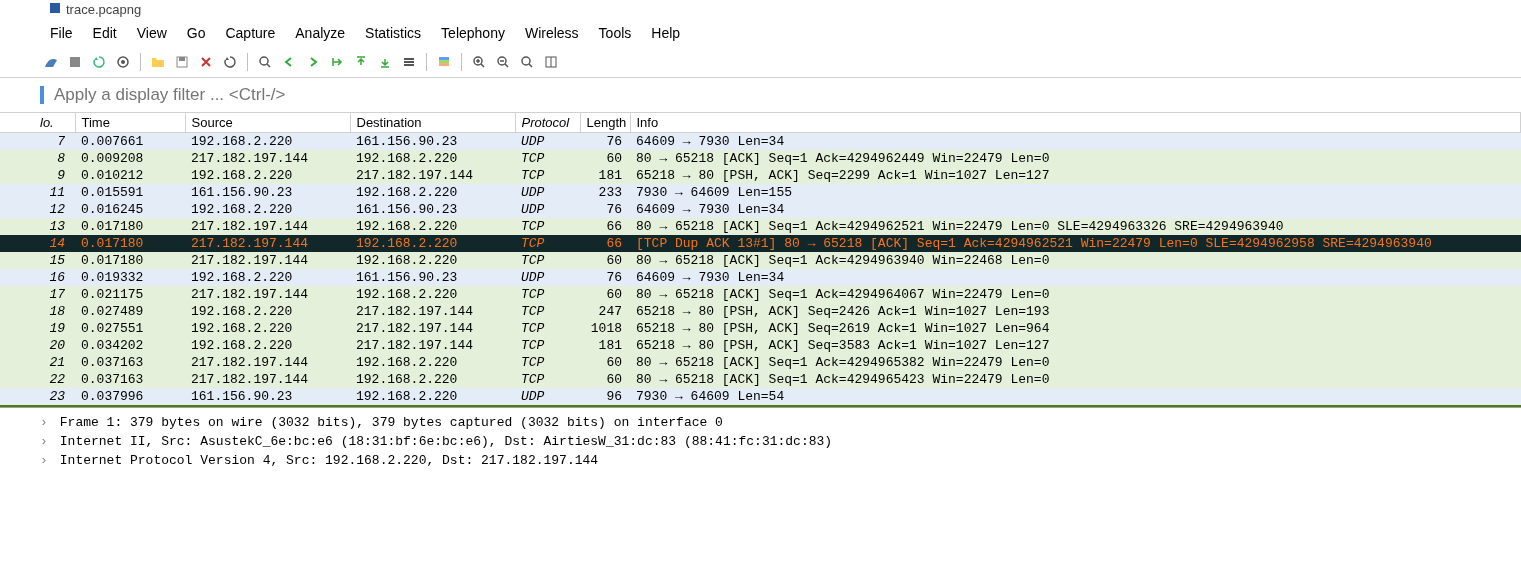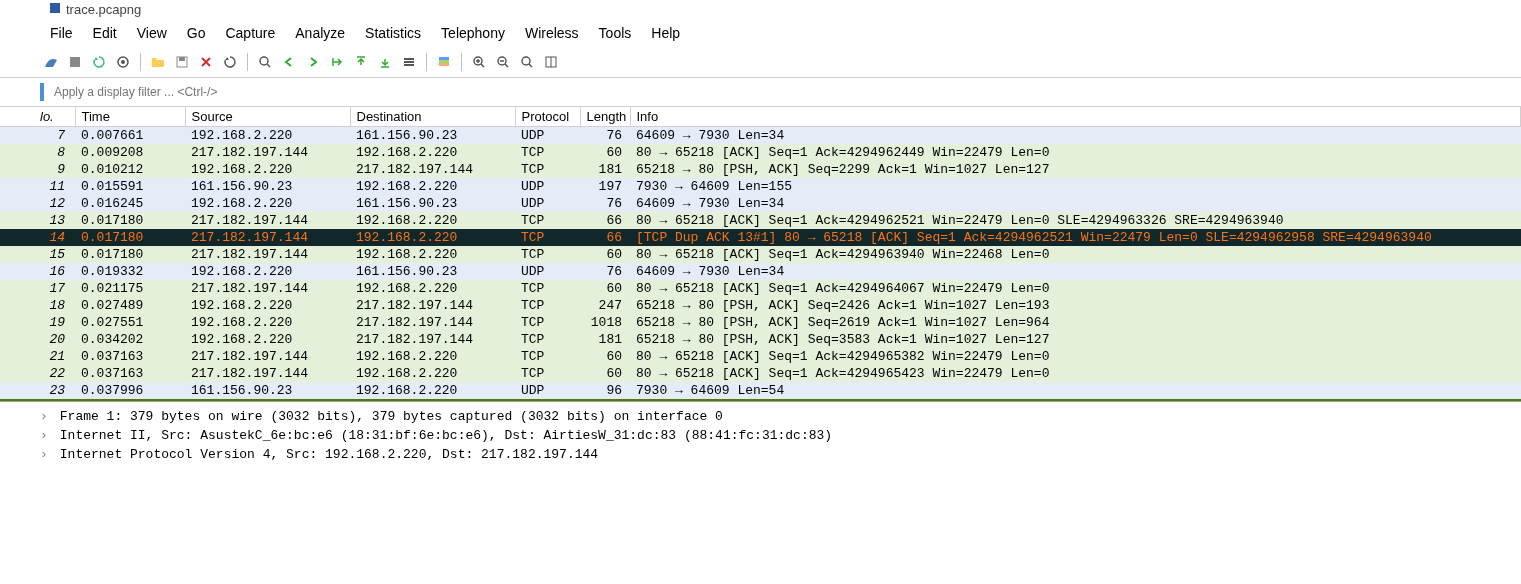--- a/index.html
+++ b/index.html
@@ -8,32 +8,32 @@
 .title-bar::before { content: ""; position: absolute; left: 50px; top: 3px; width: 10px; height: 10px; background: #2c5aa0; }
 .title-text { margin-left: 18px; }
 .menu-bar { display: flex; gap: 0; padding: 2px 40px; font-size: 14px; color: #000; }
 .menu-item { padding: 4px 10px; cursor: default; }
 .toolbar { display: flex; align-items: center; gap: 2px; padding: 4px 40px; border-bottom: 1px solid #d0d0d0; }
 .tb-btn { width: 22px; height: 22px; display: flex; align-items: center; justify-content: center; cursor: pointer; border-radius: 2px; }
 .tb-sep { width: 1px; height: 18px; background: #c0c0c0; margin: 0 4px; }
 .tb-btn svg { width: 16px; height: 16px; }
 .filter-bar { display: flex; align-items: center; padding: 4px 40px; gap: 4px; border-bottom: 1px solid #d0d0d0; }
 .filter-indicator { width: 4px; height: 18px; background: #4a90d9; }
-.filter-input { flex: 1; border: none; padding: 3px 6px; font-size: 12px; color: #a16207; outline: none; }
+.filter-input { flex: 1; border: none; padding: 3px 6px; font-size: 17px; color: #a16207; outline: none; }
 .packet-table { width: 100%; border-collapse: collapse; font-family: Consolas, "Courier New", monospace; font-size: 13px; table-layout: fixed; }
 .packet-table th { text-align: left; font-weight: normal; padding: 2px 6px; border-right: 1px solid #d0d0d0; border-bottom: 1px solid #d0d0d0; background: #fff; font-family: "Segoe UI", sans-serif; white-space: nowrap; }
 .packet-table td { padding: 1px 6px; white-space: nowrap; overflow: hidden; }
 .row-udp { background: #e3ecf7; }
 .row-tcp { background: #e4f0da; }
 .row-sel { background: #12272a; color: #f97316; }
 .col-no { width: 75px; text-align: right; padding-right: 10px !important; font-style: italic; }
 .col-time { width: 110px; }
 .col-src { width: 165px; }
 .col-dst { width: 165px; }
-.col-proto { width: 65px; }
+.col-proto { width: 65px; font-style: italic; }
 .col-len { width: 50px; text-align: right; padding-right: 8px !important; }
 .col-info { }
 .packet-list-wrap { max-height: 320px; overflow: hidden; border-bottom: 1px solid #a0a0a0; position: relative; }
 .details-pane { padding: 6px 40px 20px 40px; font-family: Consolas, "Courier New", monospace; font-size: 13px; line-height: 1.45; }
 .detail-line { white-space: nowrap; }
 .expand-arrow { color: #888; display: inline-block; width: 12px; }
 .th-no { padding-left: 40px !important; }
 .last-row { border-bottom: 2px solid #4d7c0f; margin-top: 38px; }
 </style>
 </head>
@@ -225,21 +225,21 @@
           <td class="col-proto">TCP</td>
           <td class="col-len">181</td>
           <td class="col-info">65218 → 80 [PSH, ACK] Seq=2299 Ack=1 Win=1027 Len=127</td>
         </tr>
         <tr class="row-udp">
           <td class="col-no">11</td>
           <td class="col-time">0.015591</td>
           <td class="col-src">161.156.90.23</td>
           <td class="col-dst">192.168.2.220</td>
           <td class="col-proto">UDP</td>
-          <td class="col-len">197</td>
+          <td class="col-len">233</td>
           <td class="col-info">7930 → 64609 Len=155</td>
         </tr>
         <tr class="row-udp">
           <td class="col-no">12</td>
           <td class="col-time">0.016245</td>
           <td class="col-src">192.168.2.220</td>
           <td class="col-dst">161.156.90.23</td>
           <td class="col-proto">UDP</td>
           <td class="col-len">76</td>
           <td class="col-info">64609 → 7930 Len=34</td>

